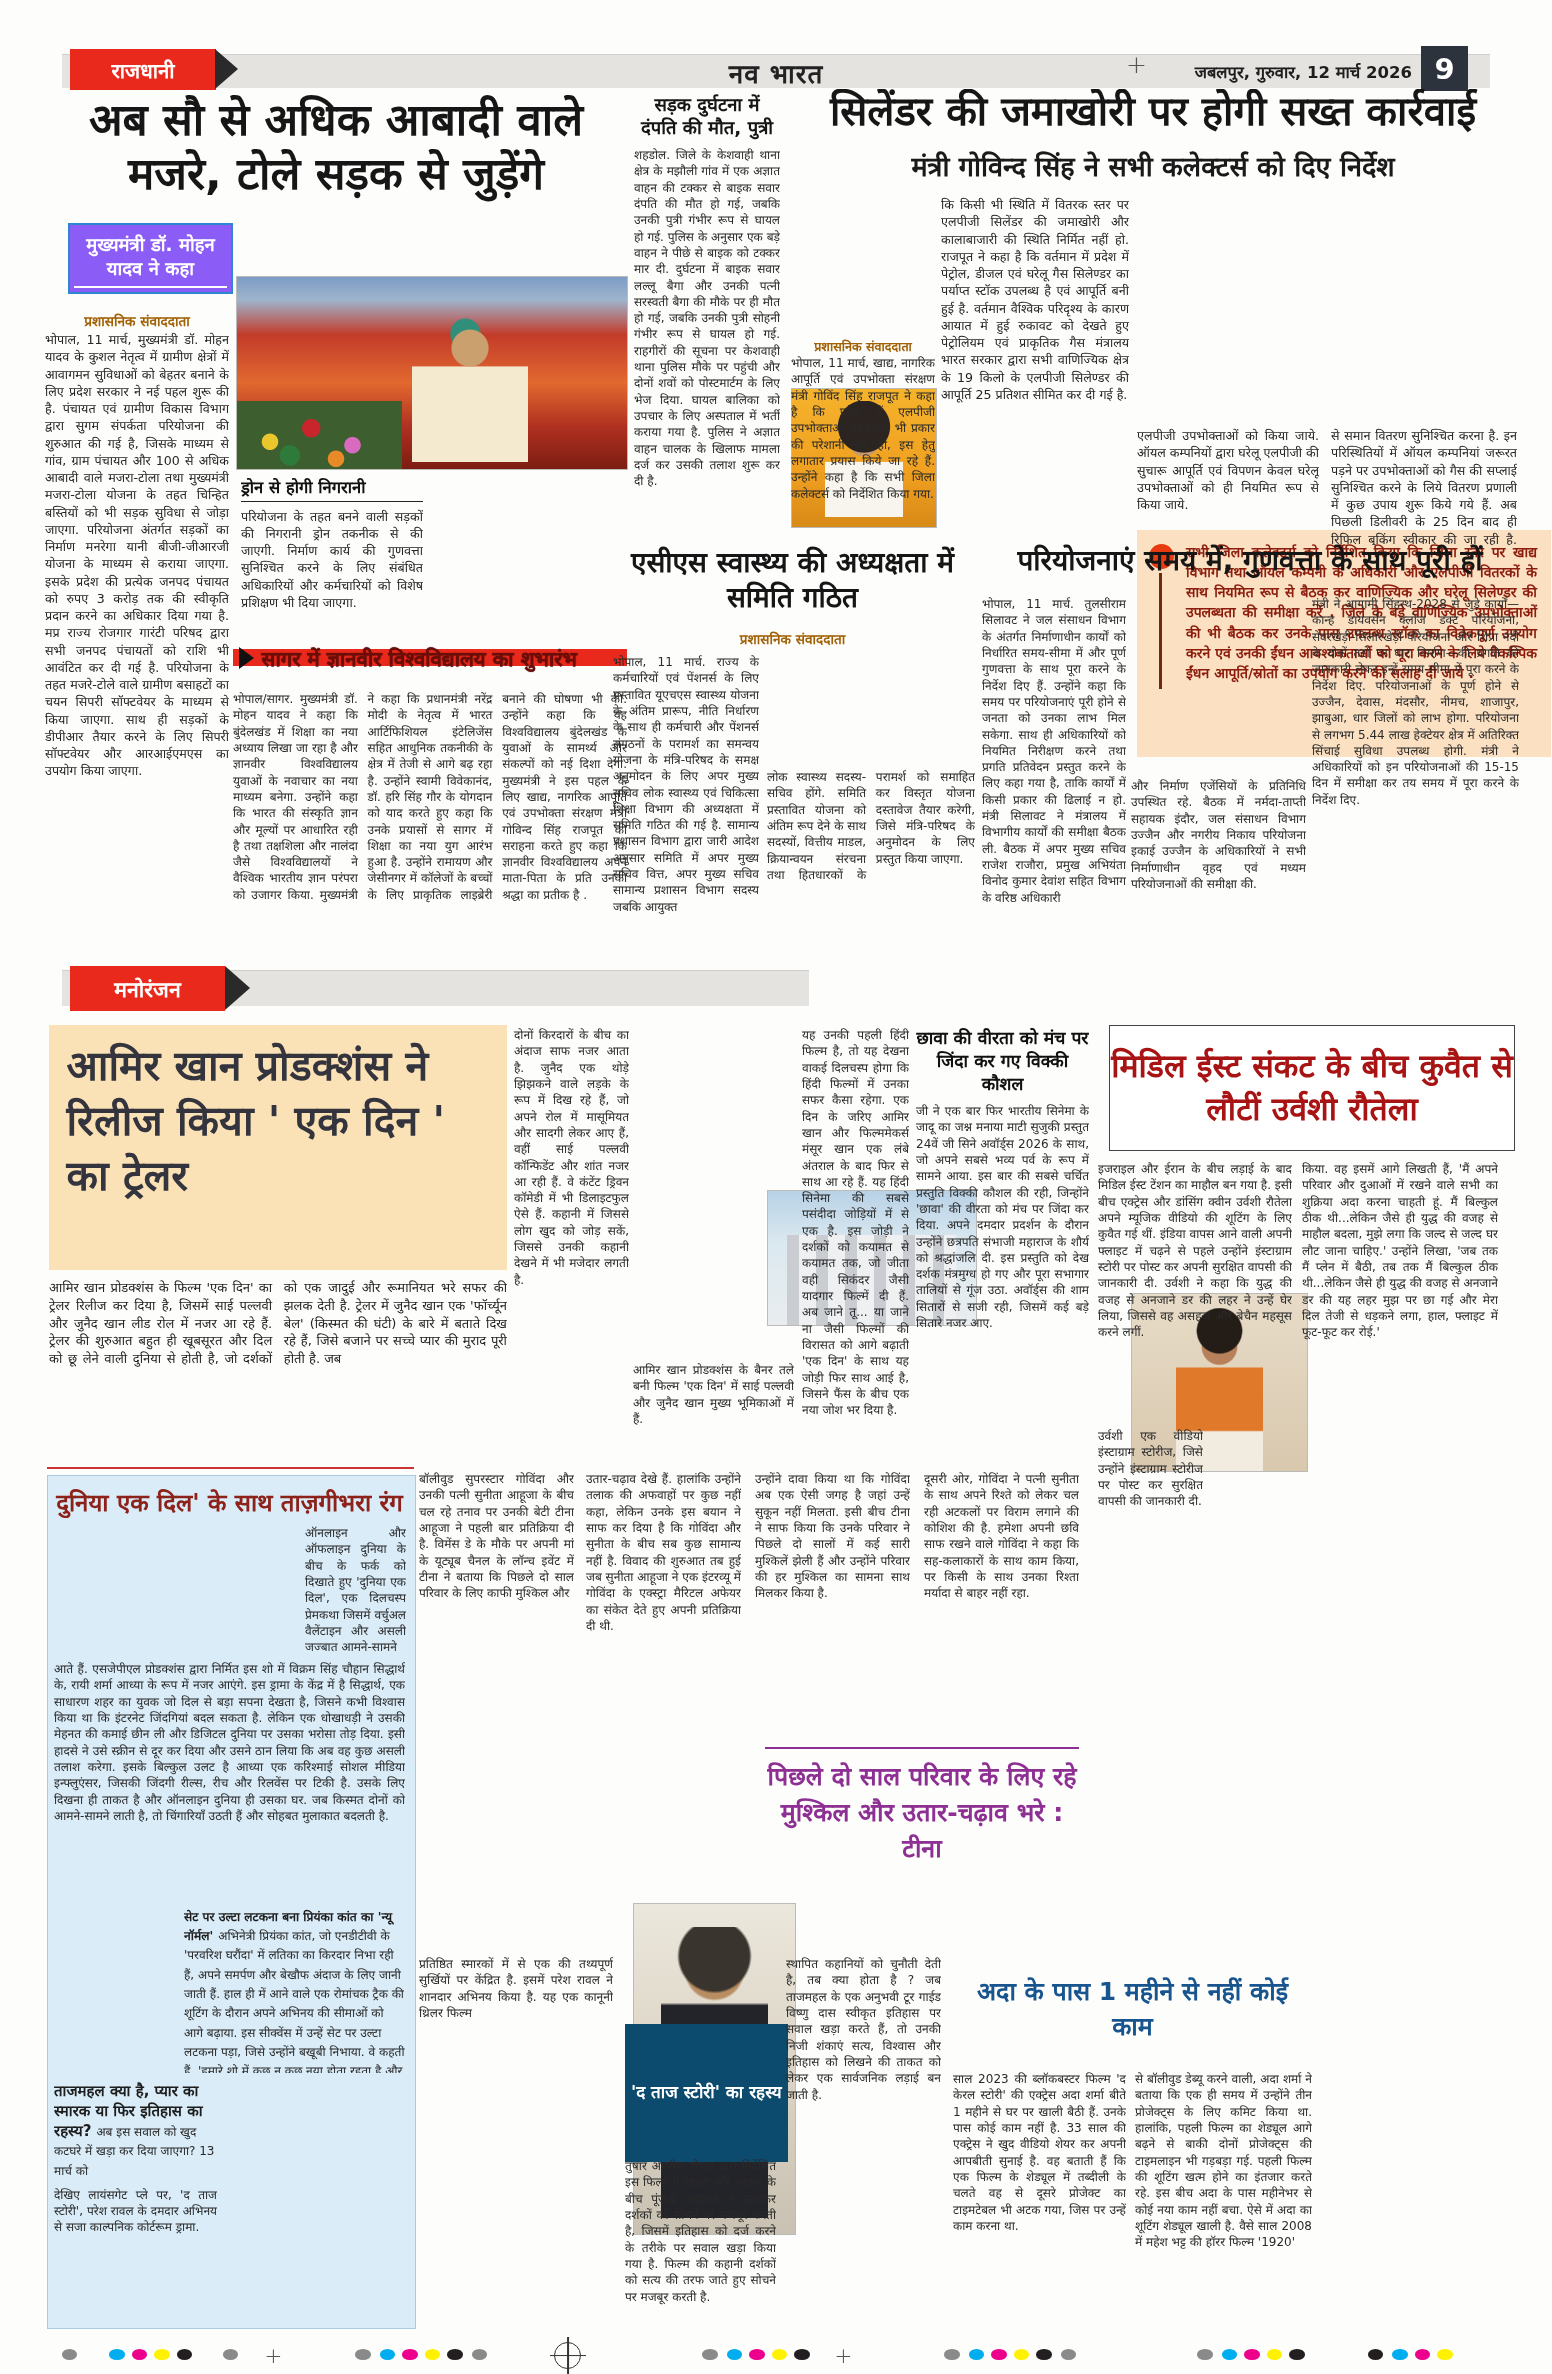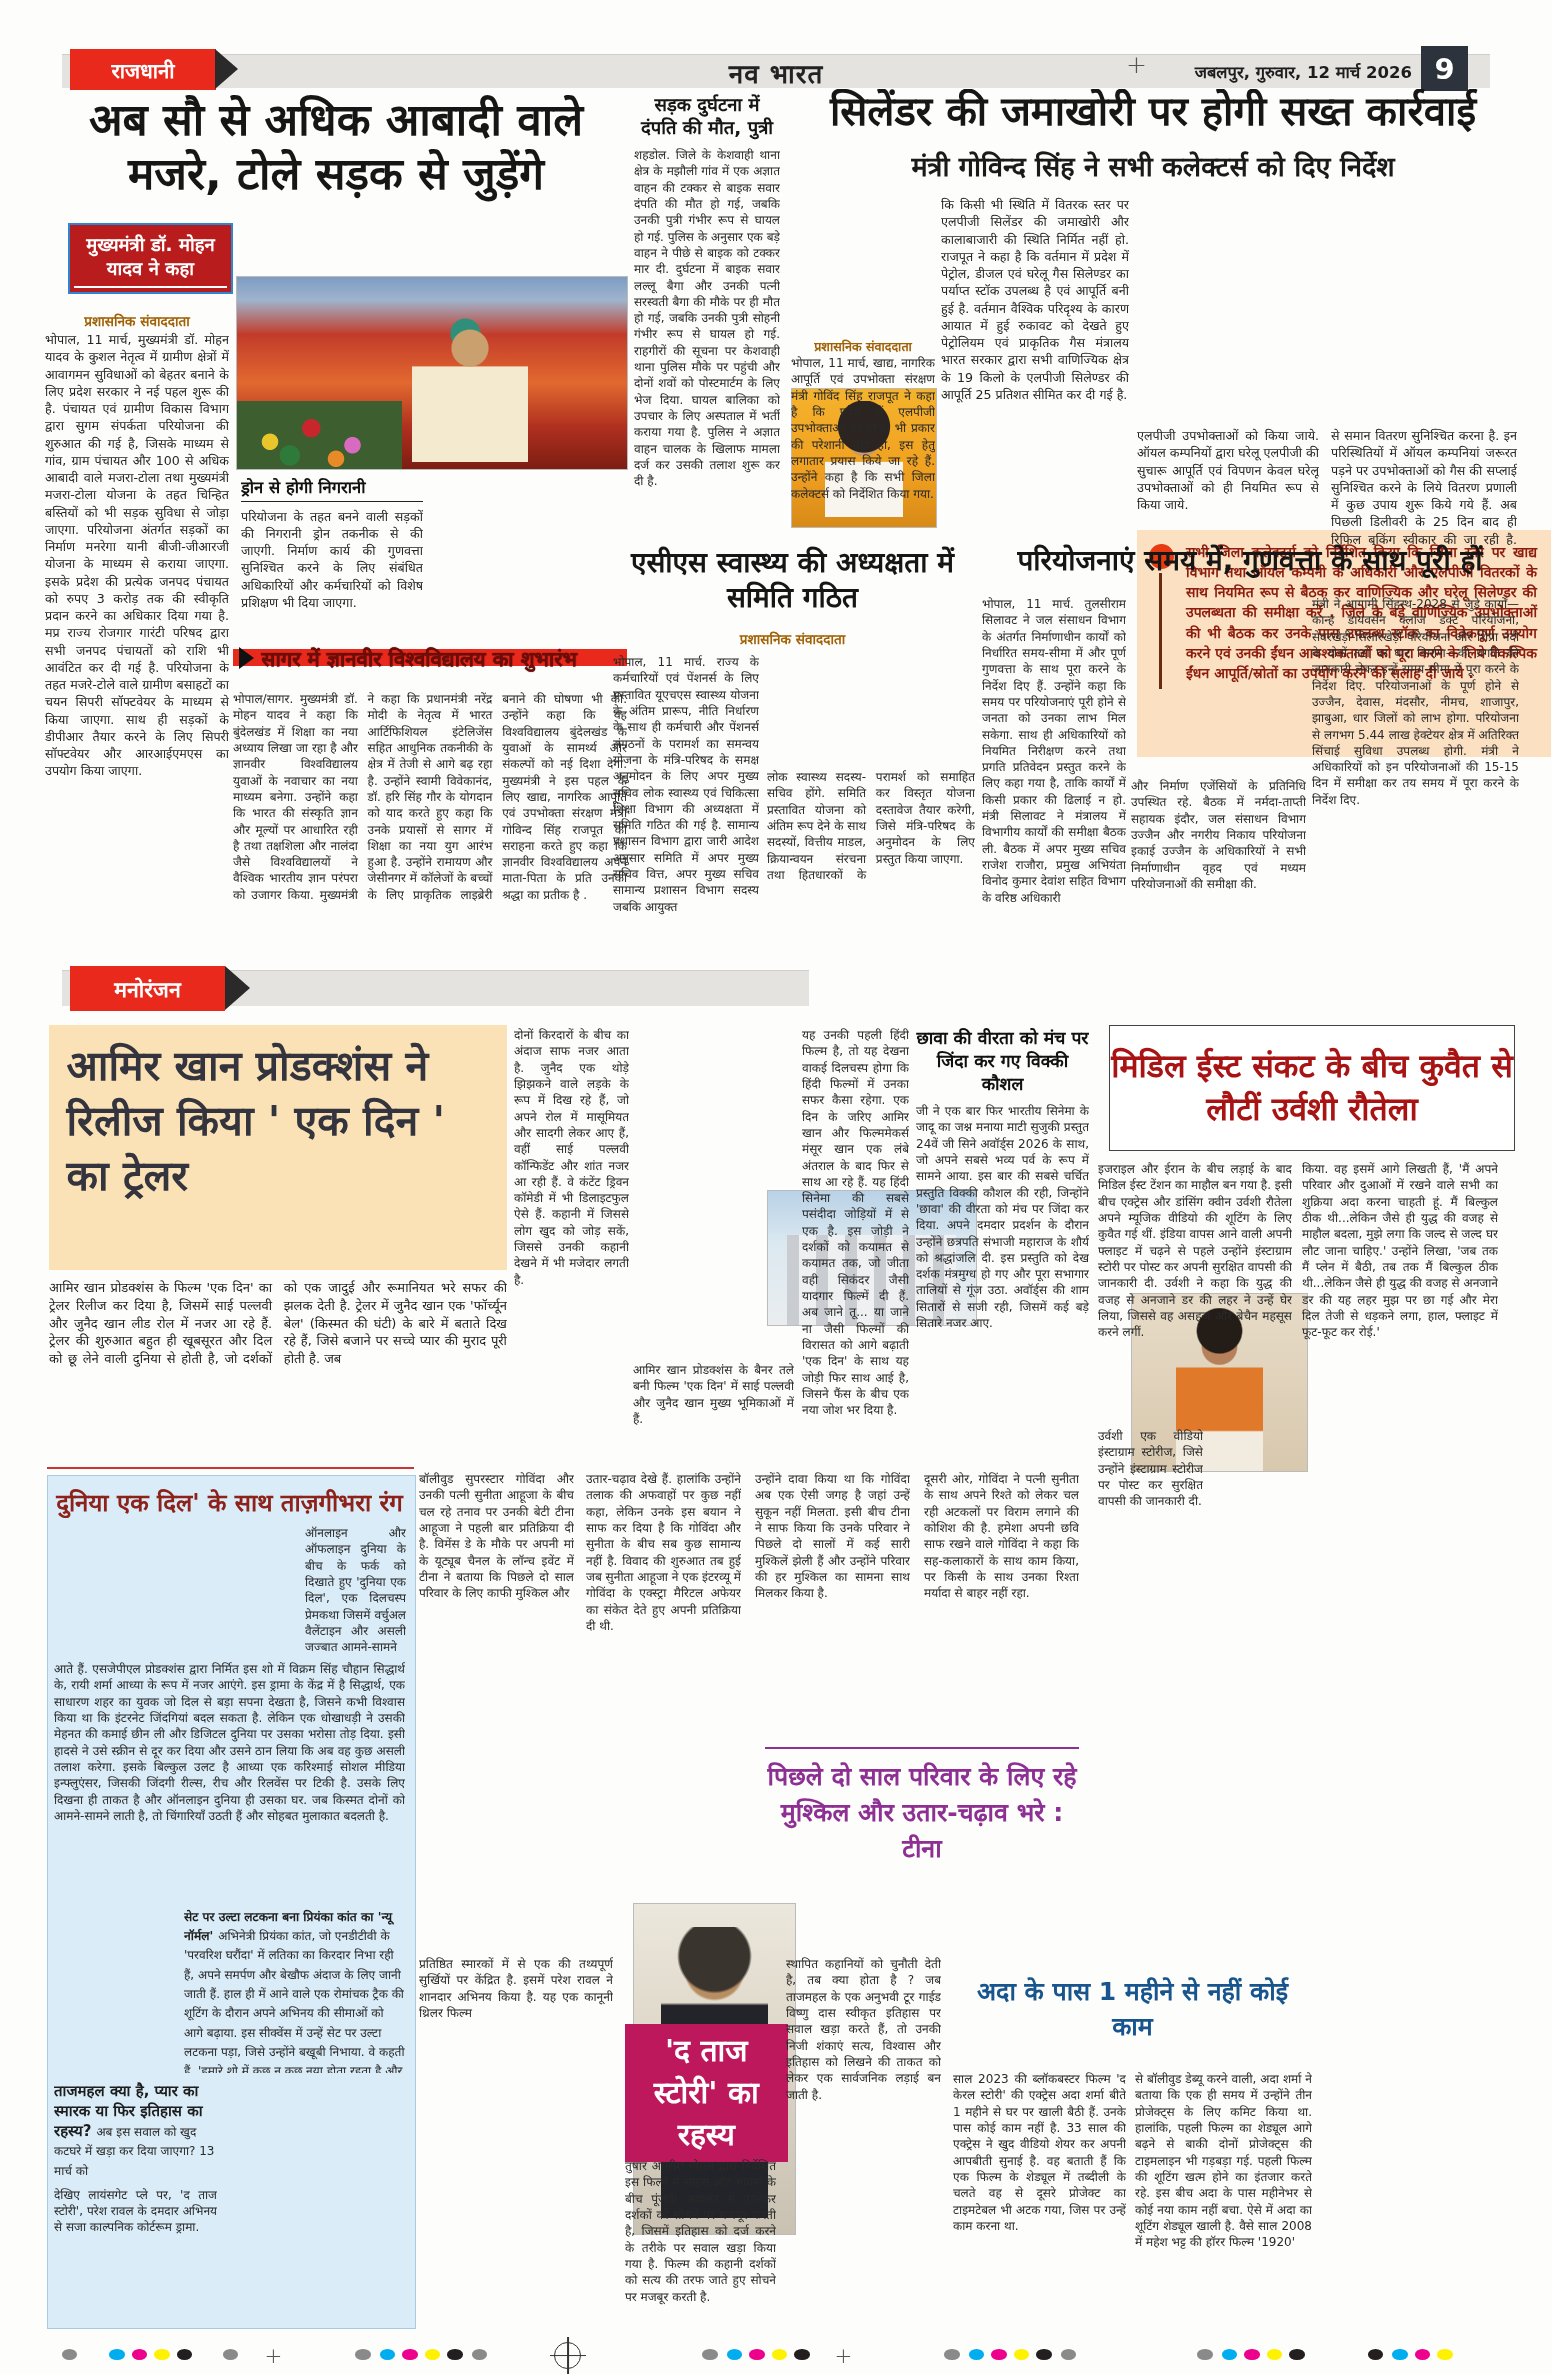--- a/index.html
+++ b/index.html
@@ -19,37 +19,37 @@
   
   .h-lead{font-size:44px;line-height:1.22;font-weight:800;color:#161616;}
   .h-cyl{font-size:40px;line-height:1.1;font-weight:800;color:#161616;}
   .h-sub{font-size:27px;font-weight:700;color:#1a1a1a;}
   .h-mid{font-size:28px;line-height:1.25;font-weight:800;color:#161616;}
   .h-sm{font-size:18.4px;line-height:1.25;font-weight:800;color:#161616;}
   .body-txt{font-size:12.6px;line-height:1.37;color:#242424;}
   .body-sm{font-size:12px;line-height:1.36;color:#2a2a2a;}
   .byline{font-weight:bold;font-size:13.6px;color:#a16207;}
   .subhead{font-size:16.5px;font-weight:800;border-bottom:1.9px solid #222;padding-bottom:2.9px;margin-bottom:5.8px;color:#111;}
-  .kicker{background:#b91c1c;border:2.9px solid #2e86d0;color:#fff;font-weight:800;font-size:18.4px;line-height:1.3;text-align:center;padding:7.8px 3.9px 3.9px;}
+  .kicker{background:#8b5cf6;border:2.9px solid #2e86d0;color:#fff;font-weight:800;font-size:18.4px;line-height:1.3;text-align:center;padding:7.8px 3.9px 3.9px;}
   .kicker .ul{display:block;border-bottom:2.9px solid #fff;margin-top:5.8px;}
   .redband{background:#e8291c;color:#6d0d08;font-weight:800;font-size:20.4px;display:flex;align-items:center;text-shadow:0 0 1px #3c0502;}
   .redband .arr{width:0;height:0;border-top:11.6px solid transparent;border-bottom:11.6px solid transparent;border-left:15.5px solid #111;margin:0 7.8px 0 5.8px;}
   .quotebox{background:#fbe0c2;padding:11.6px 13.6px 9.7px 49px;position:relative;}
   .quotebox .qtext{font-size:14px;line-height:1.45;font-weight:700;color:#8c1d0e;text-align:justify;}
   .qmark{position:absolute;left:11.6px;top:13.6px;width:25px;height:25px;background:#e83a10;border-radius:50%;}
   .qmark:after{content:"";position:absolute;left:10.7px;top:29px;width:2.9px;height:116px;background:#6b2a12;}
   .photo{background:#ccc;position:relative;border:1px solid #bbb;}
   .ent-cream{background:#fbe2b6;}
   .h-aamir{font-size:41px;line-height:1.35;font-weight:800;color:#33343d;}
   .h-urv{font-size:32px;line-height:1.35;font-weight:800;color:#a81414;text-align:center;}
   .urvbox{border:1.9px solid #444;background:#fff;margin-left:12px;}
   .h-vicky{font-size:17.5px;line-height:1.3;font-weight:800;color:#111;}
   .h-purple{font-size:25px;line-height:1.45;font-weight:800;color:#8d2f93;text-align:center;}
   .h-blue2{font-size:25px;line-height:1.4;font-weight:800;color:#18558e;text-align:center;}
-  .pinkbox{background:#be185d;color:#fff;font-weight:800;font-size:30px;display:flex;align-items:center;justify-content:center;text-align:center;line-height:1.4;}
+  .pinkbox{background:#0c4a6e;color:#fff;font-weight:800;font-size:17px;display:flex;align-items:center;justify-content:center;text-align:center;line-height:1.4;}
   .bluepanel{background:#d9ecf8;border:1px solid #a9cbe2;}
   .h-duniya{font-size:24px;font-weight:800;color:#8c221a;text-align:center;}
   .sep{background:#c33;height:1.9px;}
   
   .dot{width:15.5px;height:10.7px;border-radius:50%;display:inline-block;}
   .crosshair{width:25px;height:25px;border:1.9px solid #333;border-radius:50%;position:relative;}
   .crosshair:before{content:"";position:absolute;left:50%;top:-5.8px;bottom:-5.8px;width:1.9px;background:#333;transform:translateX(-50%);}
   .crosshair:after{content:"";position:absolute;top:50%;left:-5.8px;right:-5.8px;height:1.9px;background:#333;transform:translateY(-50%);}
 </style>
 </head>

